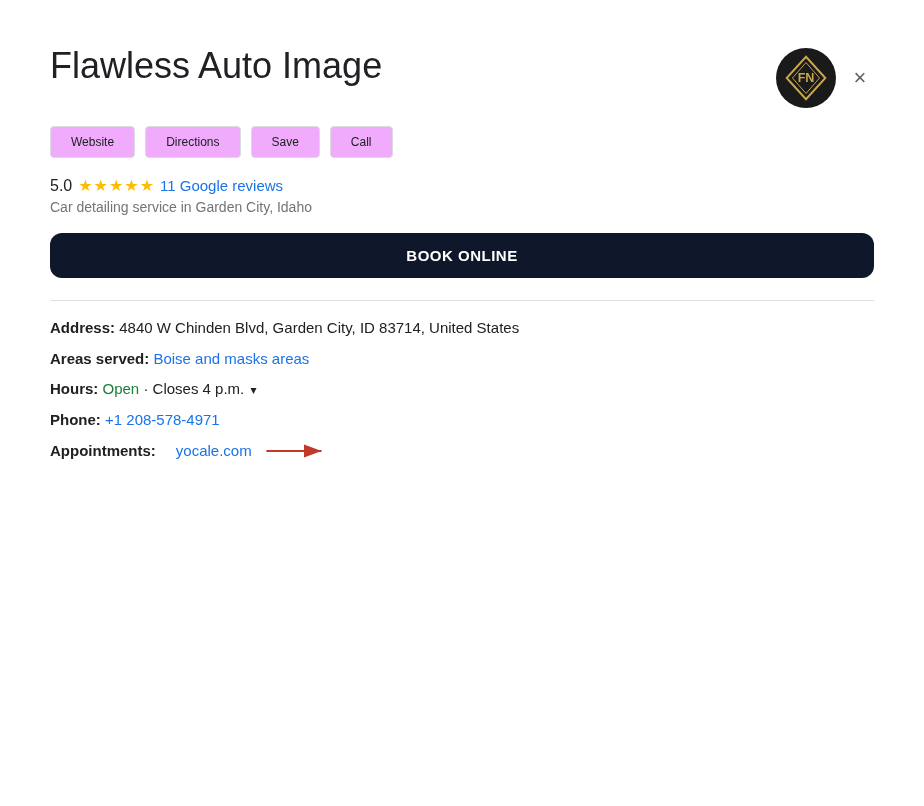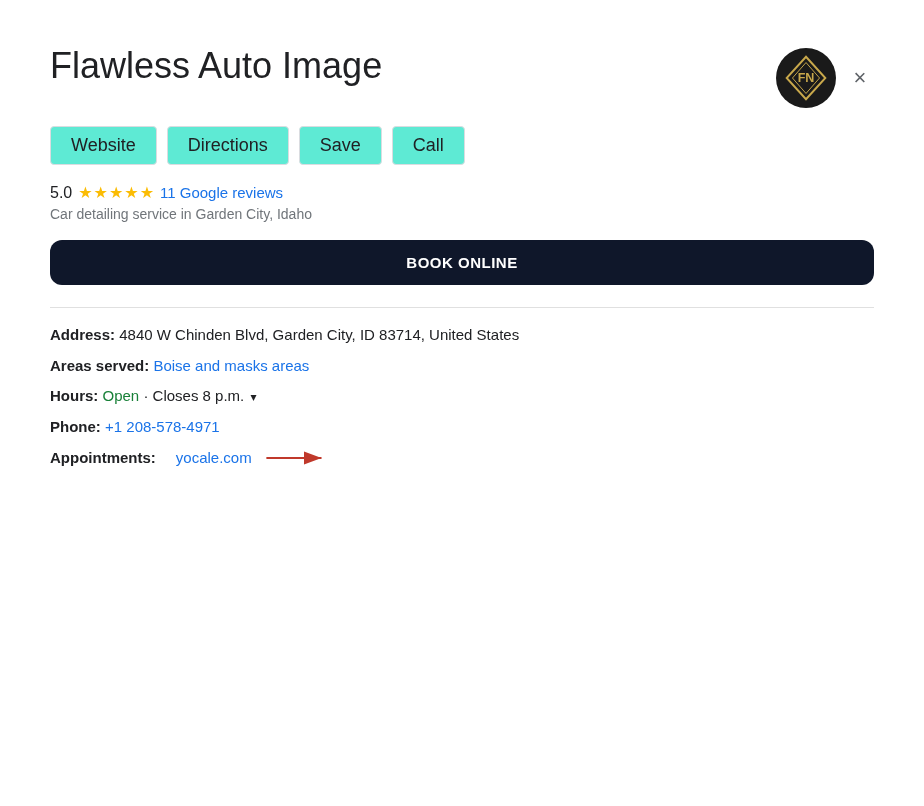--- a/index.html
+++ b/index.html
@@ -69,23 +69,23 @@
       border: none;
       padding: 0;
     }
     .action-buttons {
       display: flex;
       gap: 10px;
       margin-bottom: 18px;
     }
     .action-btn {
       border: 1px solid #dadce0;
-      background: #5eead4;
-      color: #202124;
-      font-size: 18px;
+      background: #f0abfc;
+      color: #202124;
+      font-size: 12px;
       padding: 8px 20px;
       border-radius: 4px;
       cursor: pointer;
       font-family: Arial, sans-serif;
     }
     .rating-row {
       display: flex;
       align-items: center;
       gap: 6px;
       margin-bottom: 4px;
@@ -245,21 +245,21 @@
     <div class="info-row">
       <span class="info-label">Areas served:</span>
       <span> </span>
       <a class="link-blue">Boise and masks areas</a>
     </div>
 
     <div class="info-row">
       <span class="info-label">Hours:</span>
       <span> </span>
       <span class="status-open">Open</span>
-      <span> · Closes 8 p.m.</span>
+      <span> · Closes 4 p.m.</span>
       <span class="hours-chevron">▾</span>
     </div>
 
 
     <div class="info-row">
       <span class="info-label">Phone:</span>
       <span> </span>
       <a class="phone-link">+1 208-578-4971</a>
     </div>
 

